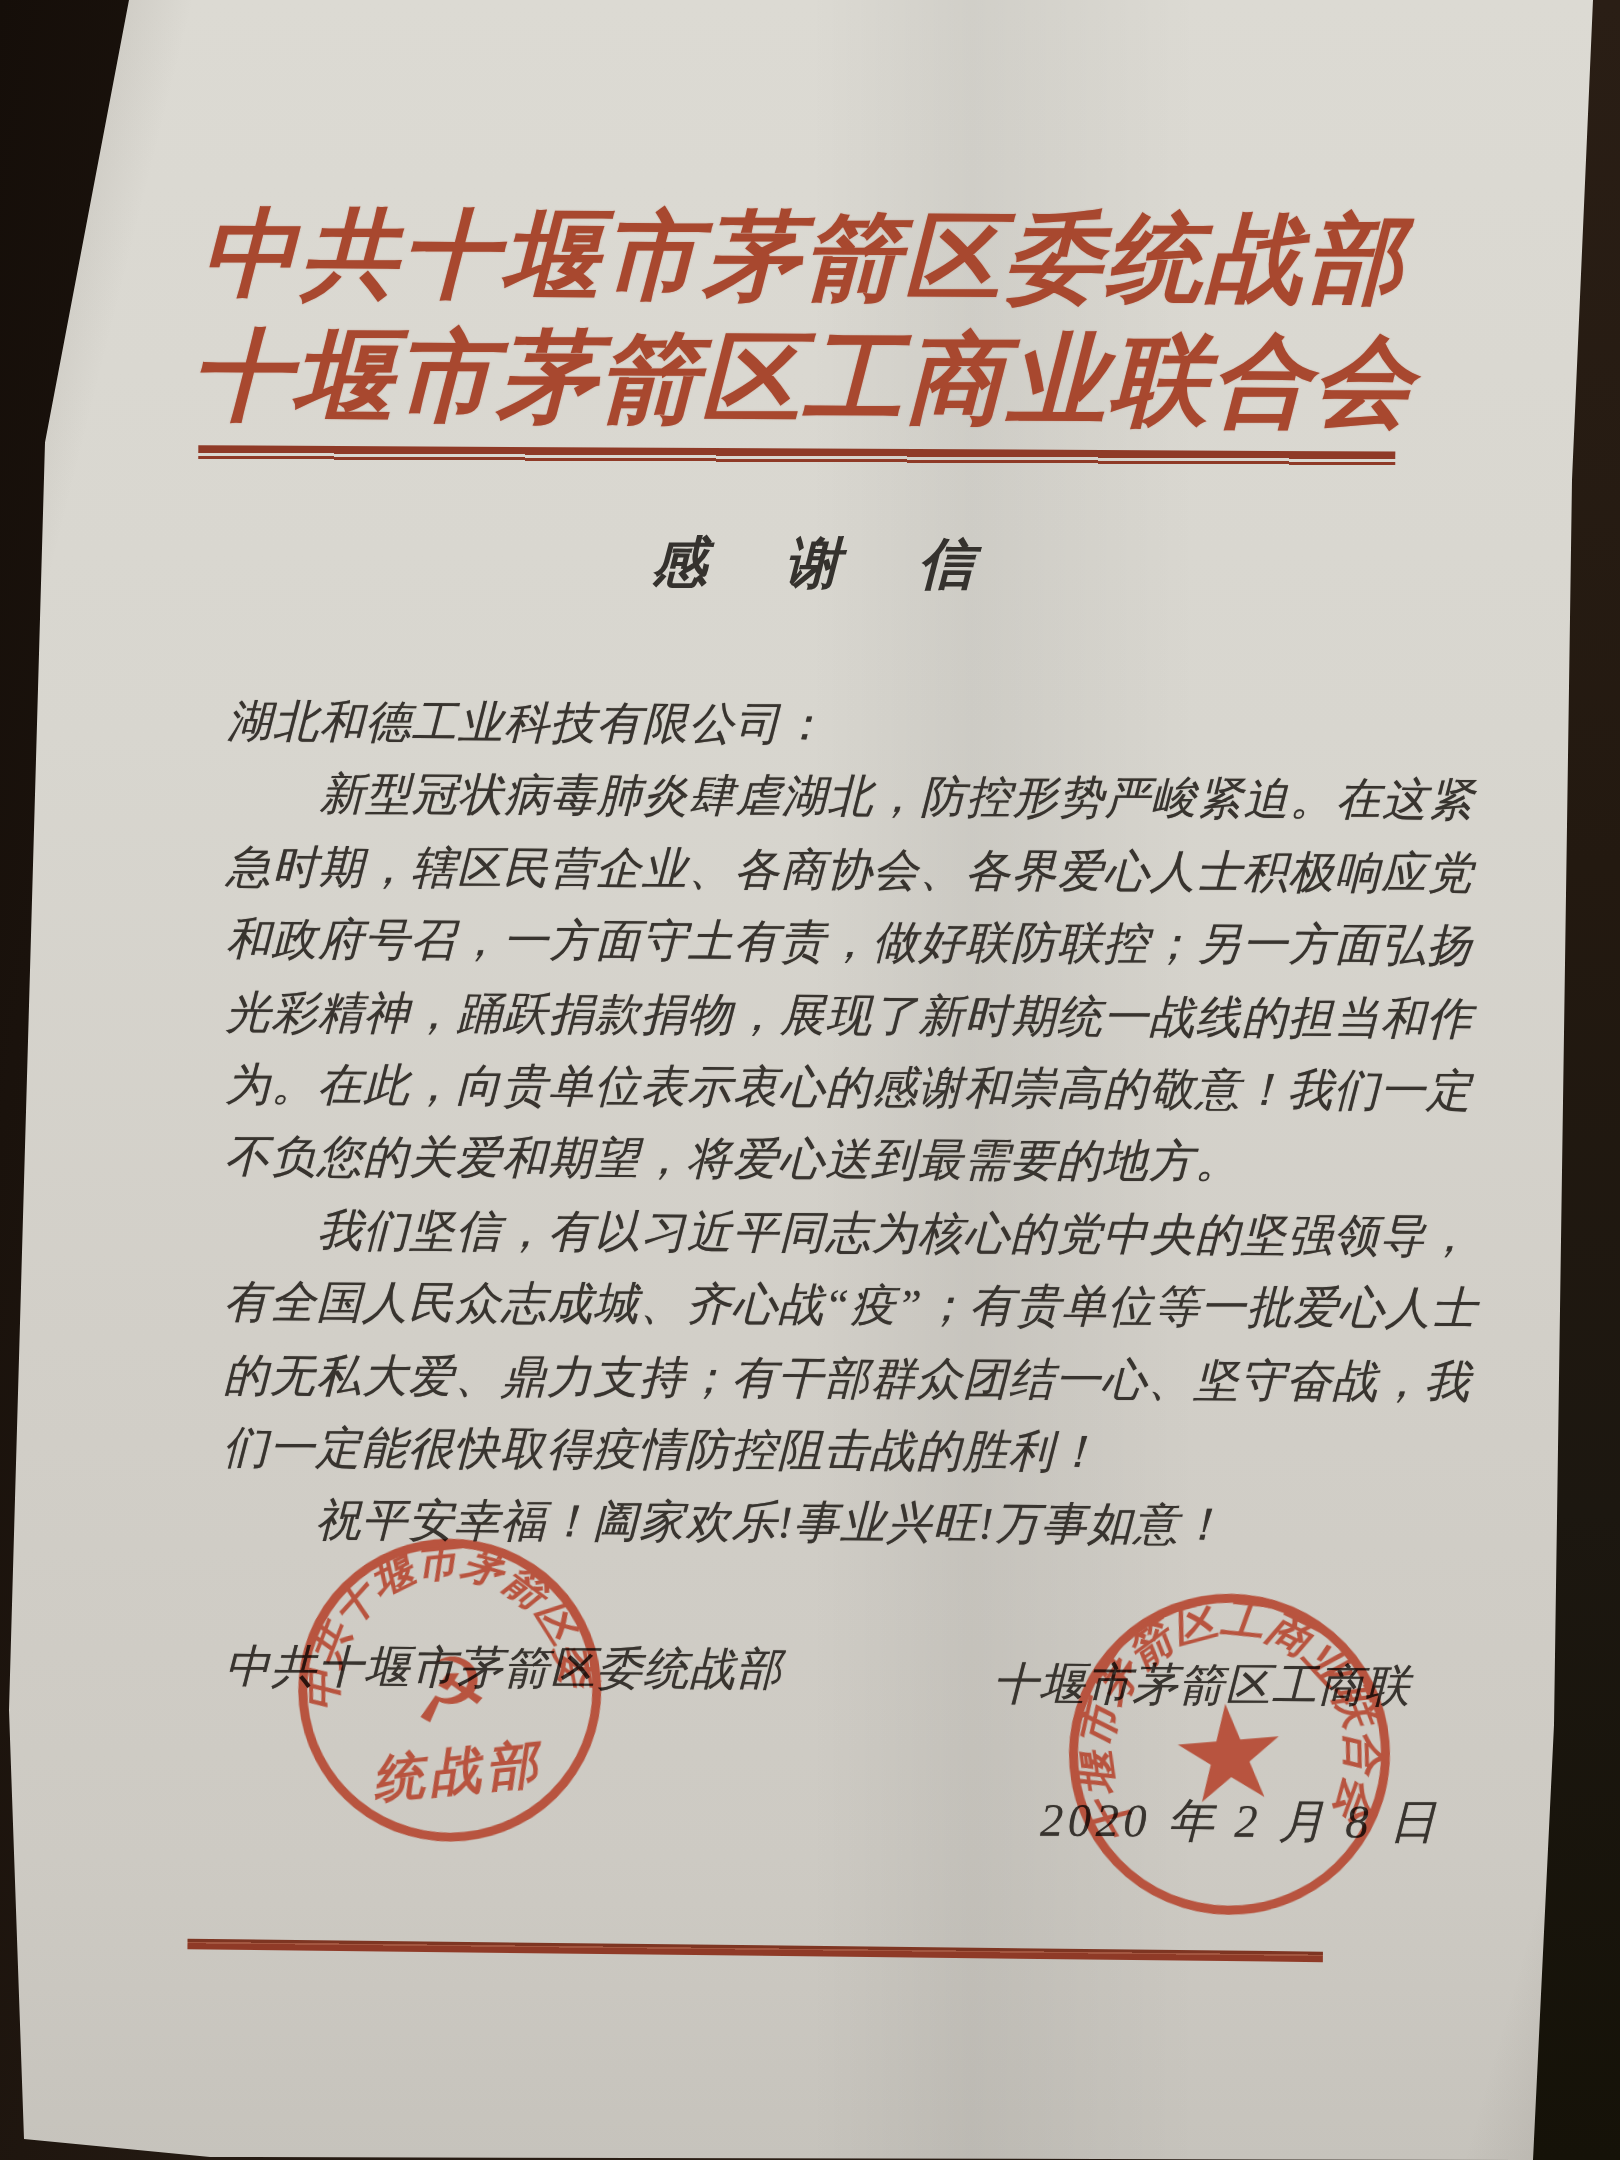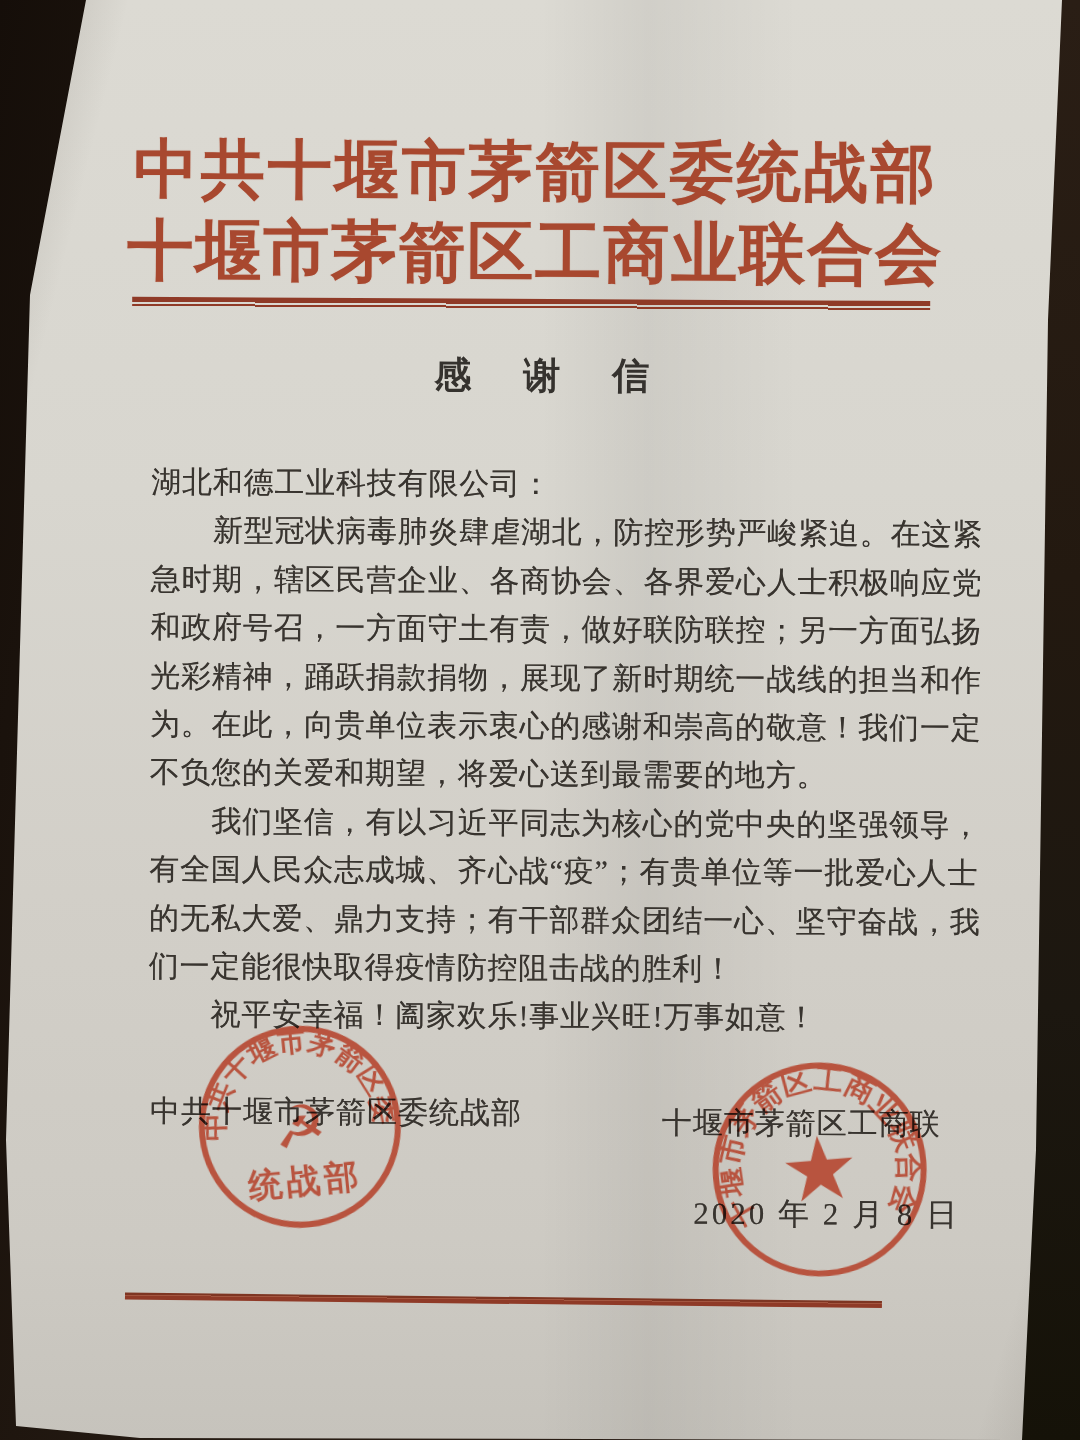--- a/index.html
+++ b/index.html
@@ -4,20 +4,21 @@
 <style>
   html,body{margin:0;padding:0;}
   body{
     width:1080px;height:1440px;overflow:hidden;position:relative;
     font-family:"Liberation Serif","DejaVu Serif",serif;
     background:#0f0a07;
   }
   .photo{
     position:absolute;inset:0;
     background:linear-gradient(100deg,#150e09 0%,#241a12 30%,#2a1e15 55%,#251a12 78%,#1c130c 100%);
+    font-style:italic;
   }
   
   .bg-right-strip{
     position:absolute;top:0;right:0;width:60px;height:1440px;
     background:linear-gradient(180deg,#2a1e15 0%,#231910 40%,#1c1710 70%,#151208 100%);
   }
   .paper{
     position:absolute;inset:0;
     clip-path:polygon(86px 0,1062px 0,1048px 320px,1036px 1150px,1022px 1440px,140px 1438px,16px 1426px,6px 1140px,30px 295px);
     background:

